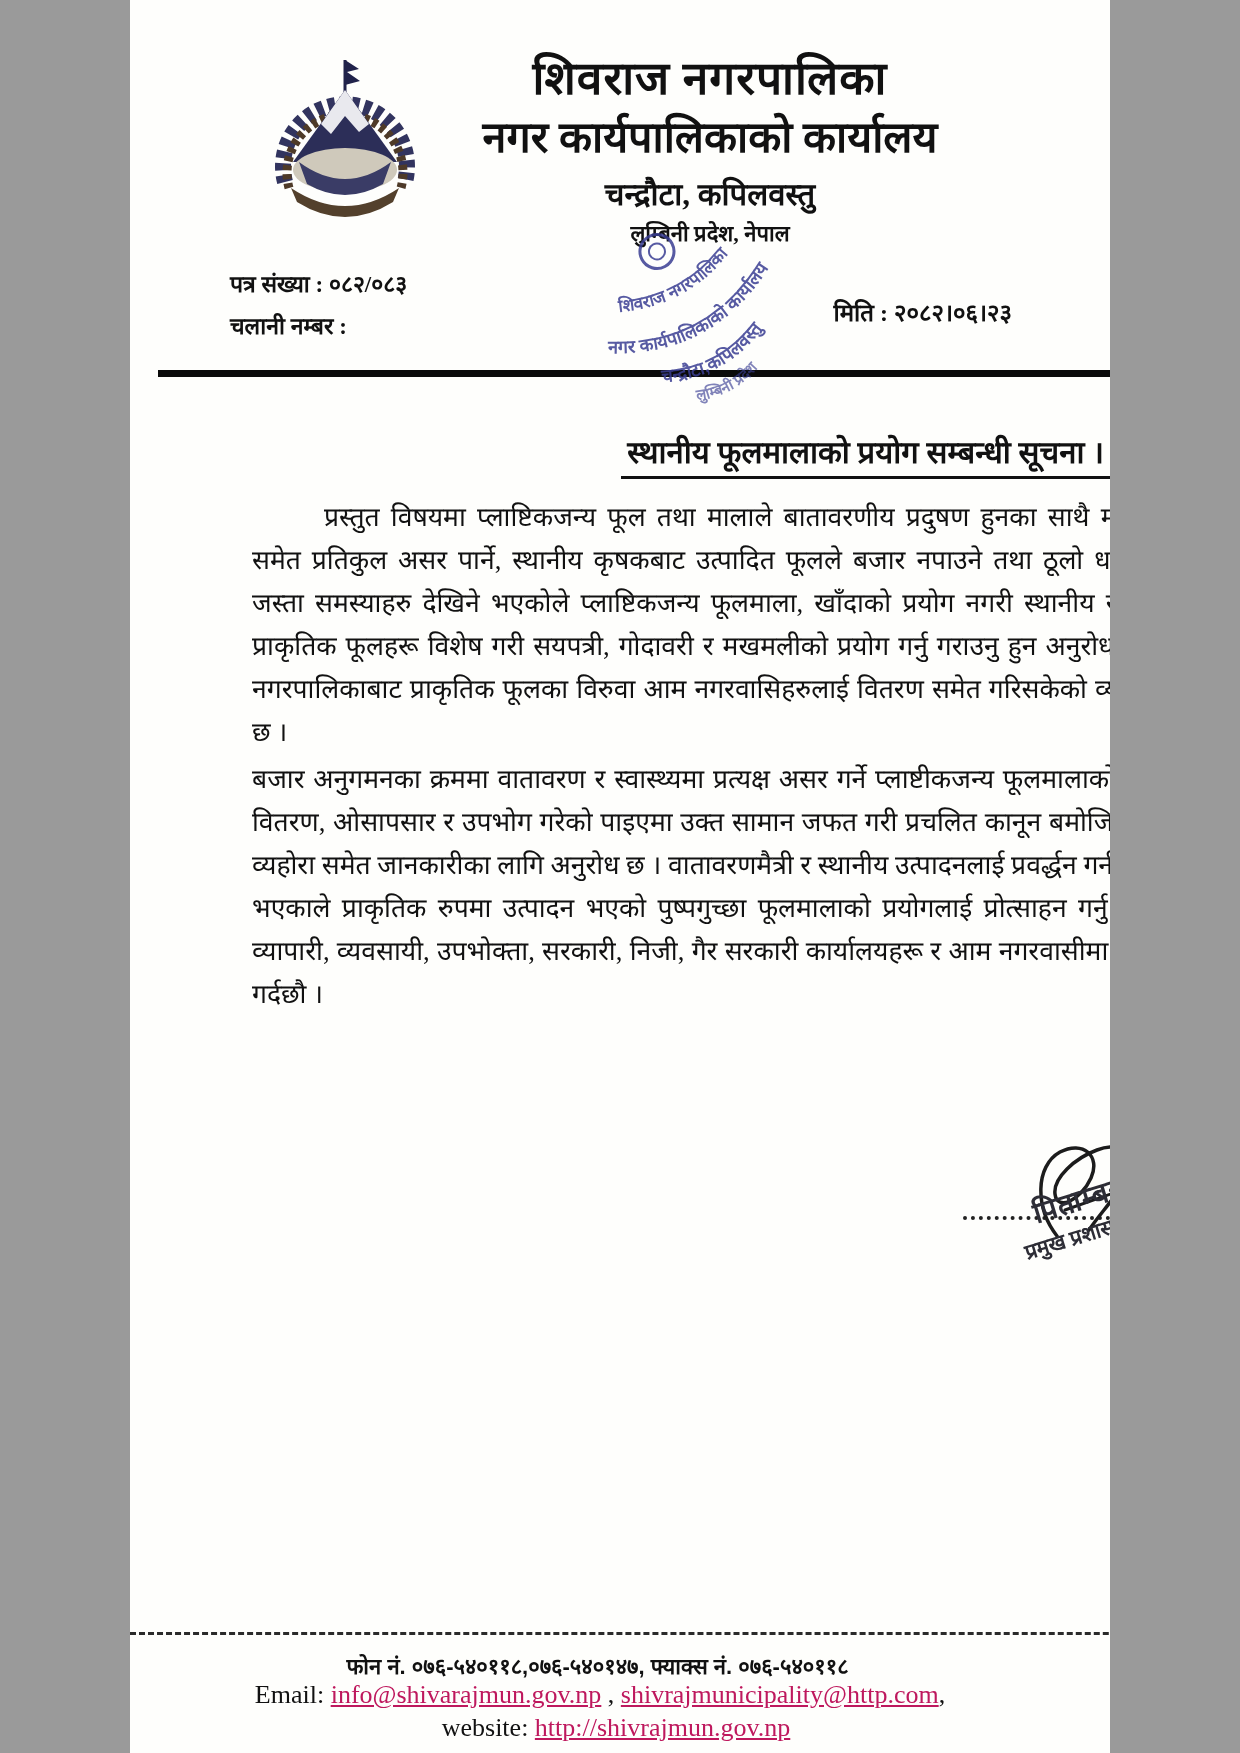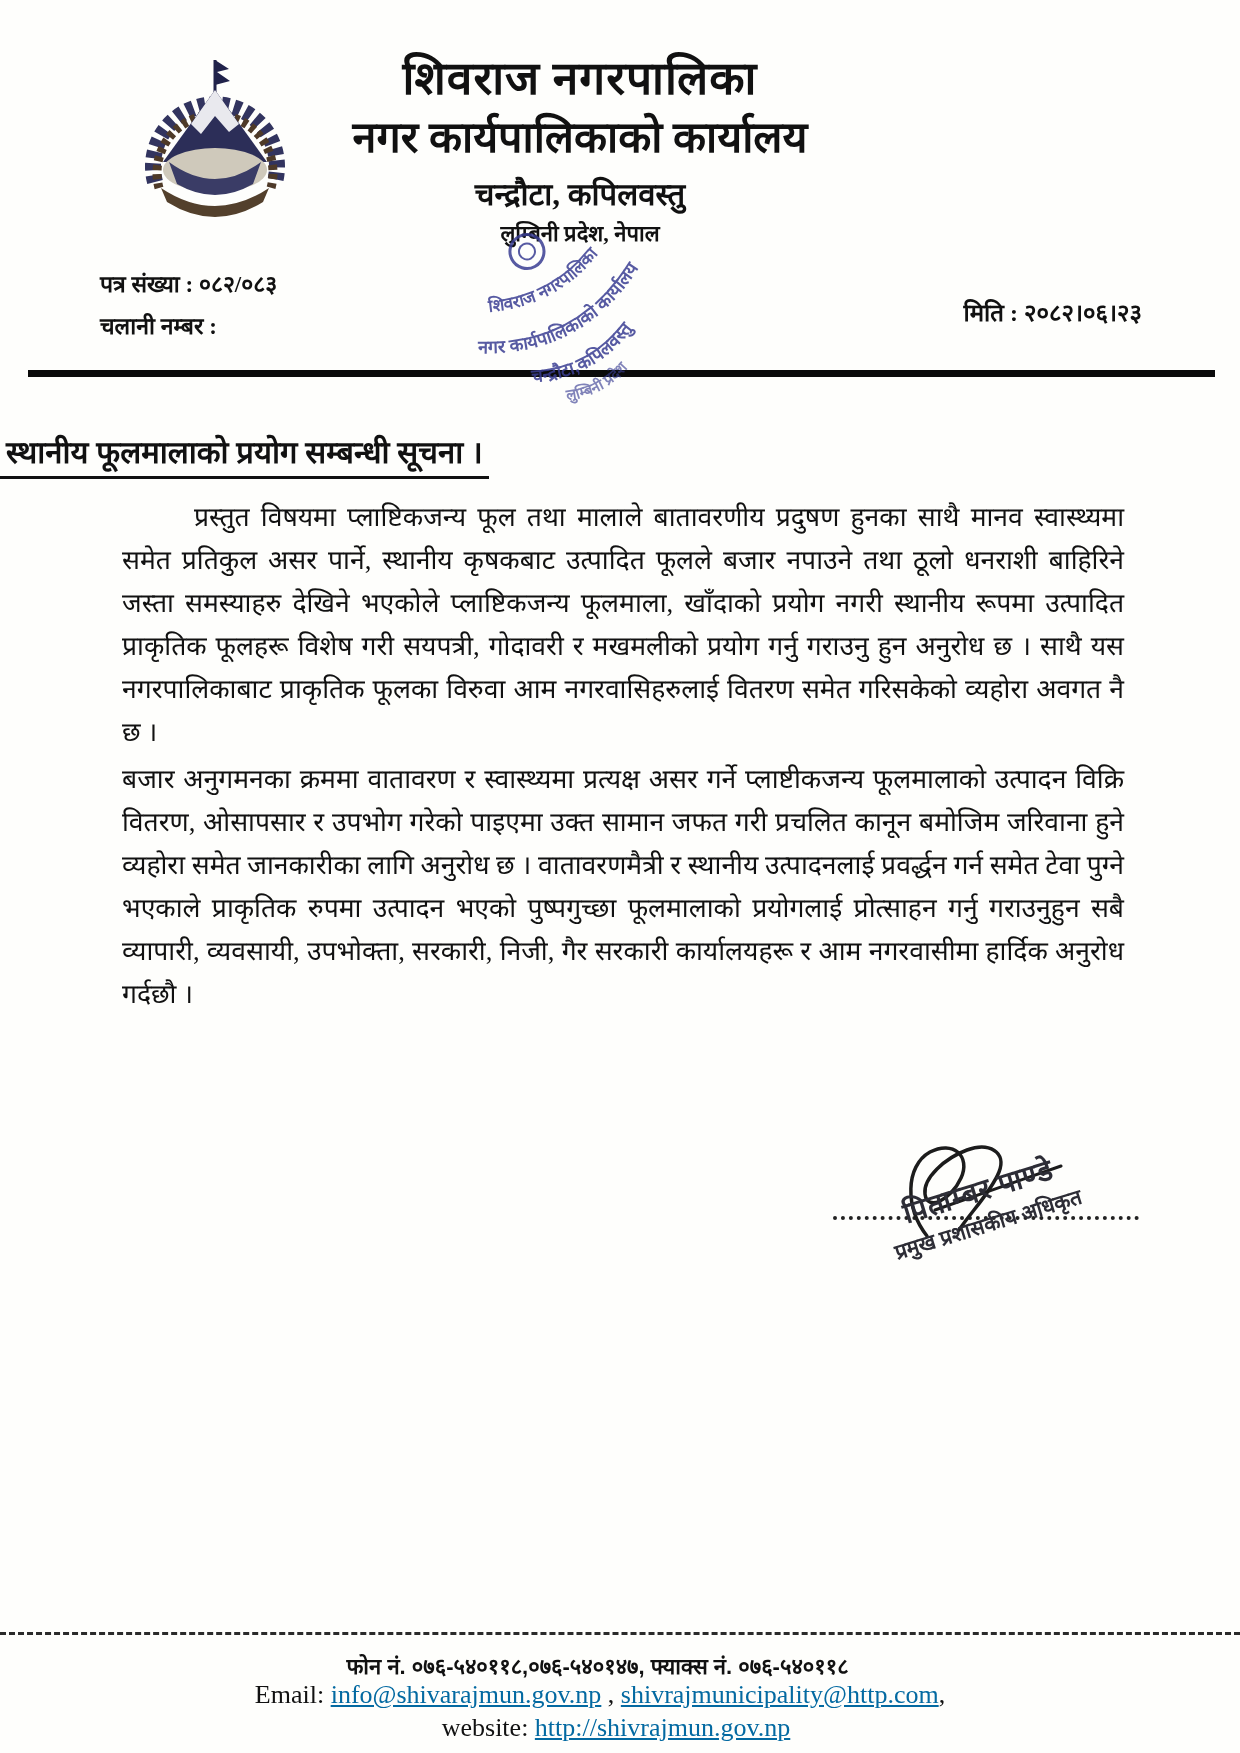--- a/index.html
+++ b/index.html
@@ -1,58 +1,58 @@
 <!DOCTYPE html>
 <html><head>
 <meta charset="utf-8">
 <style>
   html,body{margin:0;padding:0;background:#9a9a9a;}
   .page{
     position:relative;
-    width:1240px;height:1753px;
+    width:980px;height:1753px;
     margin:0 auto;
     background:#fefefc;
     overflow:hidden;
     font-family:"Liberation Serif","DejaVu Serif",serif;
     color:#111;
   }
   
   .logo{position:absolute;left:125px;top:42px;width:180px;height:205px;}
   .head-center{position:absolute;left:60px;top:0;width:1040px;text-align:center;}
   .t1{position:absolute;left:0;right:0;top:45px;font-size:46px;font-weight:bold;letter-spacing:1px;}
   .t2{position:absolute;left:0;right:0;top:106px;font-size:43px;font-weight:bold;}
   .t3{position:absolute;left:0;right:0;top:172px;font-size:31px;font-weight:bold;}
   .t4{position:absolute;left:0;right:0;top:217px;font-size:22px;font-weight:bold;}
   .meta-left{position:absolute;left:100px;top:264px;font-size:23px;font-weight:bold;line-height:42px;}
   .meta-right{position:absolute;right:98px;top:295px;font-size:24px;font-weight:bold;}
   .stamp{position:absolute;left:430px;top:208px;width:270px;height:230px;z-index:5;opacity:.85;}
   .rule{position:absolute;left:28px;top:370px;width:1187px;height:7px;background:#0b0b0b;}
   
-  .subject-wrap{position:absolute;left:0;right:0;top:430px;text-align:left;}
+  .subject-wrap{position:absolute;left:0;right:0;top:430px;text-align:right;}
   .subject{display:inline-block;font-size:31px;font-weight:bold;border-bottom:3px solid #111;padding:0 6px 4px;}
   
   .content{position:absolute;left:118px;top:492px;width:1010px;font-size:26.5px;line-height:43px;text-align:justify;}
   .content p{margin:4px;}
   .p1{text-indent:72px;}
   .p2{margin-top:14px;}
   
   .sig-dots{position:absolute;left:833px;top:1216px;width:306px;border-bottom:4px dotted #222;}
   .sig-svg{position:absolute;left:875px;top:1138px;width:200px;height:110px;}
   .sig-stamp{
     position:absolute;left:838px;top:1212px;width:280px;text-align:center;
     transform:rotate(-17deg);transform-origin:left top;color:#2d2d36;
   }
   .sig-name{font-size:29px;font-weight:bold;letter-spacing:1px;}
   .sig-title{font-size:21px;font-weight:bold;margin-top:2px;}
   
   .foot-dash{position:absolute;left:0;top:1632px;width:1240px;border-top:3px dashed #2a2a2a;}
   .foot-phone{position:absolute;left:15px;right:60px;top:1650px;text-align:center;font-size:22px;font-weight:bold;font-family:"Liberation Sans","DejaVu Sans",sans-serif;}
   .foot-email{position:absolute;left:0;right:40px;top:1680px;text-align:center;font-size:26px;}
   .foot-web{position:absolute;left:0;right:40px;top:1713px;text-align:center;font-size:26px;margin-left:32px;}
-  .ulink{text-decoration:underline;color:#0369a1;}
+  .ulink{text-decoration:underline;color:#be185d;}
 </style>
 </head>
 <body>
 
 <div class="page">
 
   <div class="logo">
     <svg viewBox="0 0 180 205" width="180" height="205">
 
       <path d="M30,140 A62,62 0 1 1 150,140" fill="none" stroke="#32345f" stroke-width="16" stroke-dasharray="7 5"></path>

